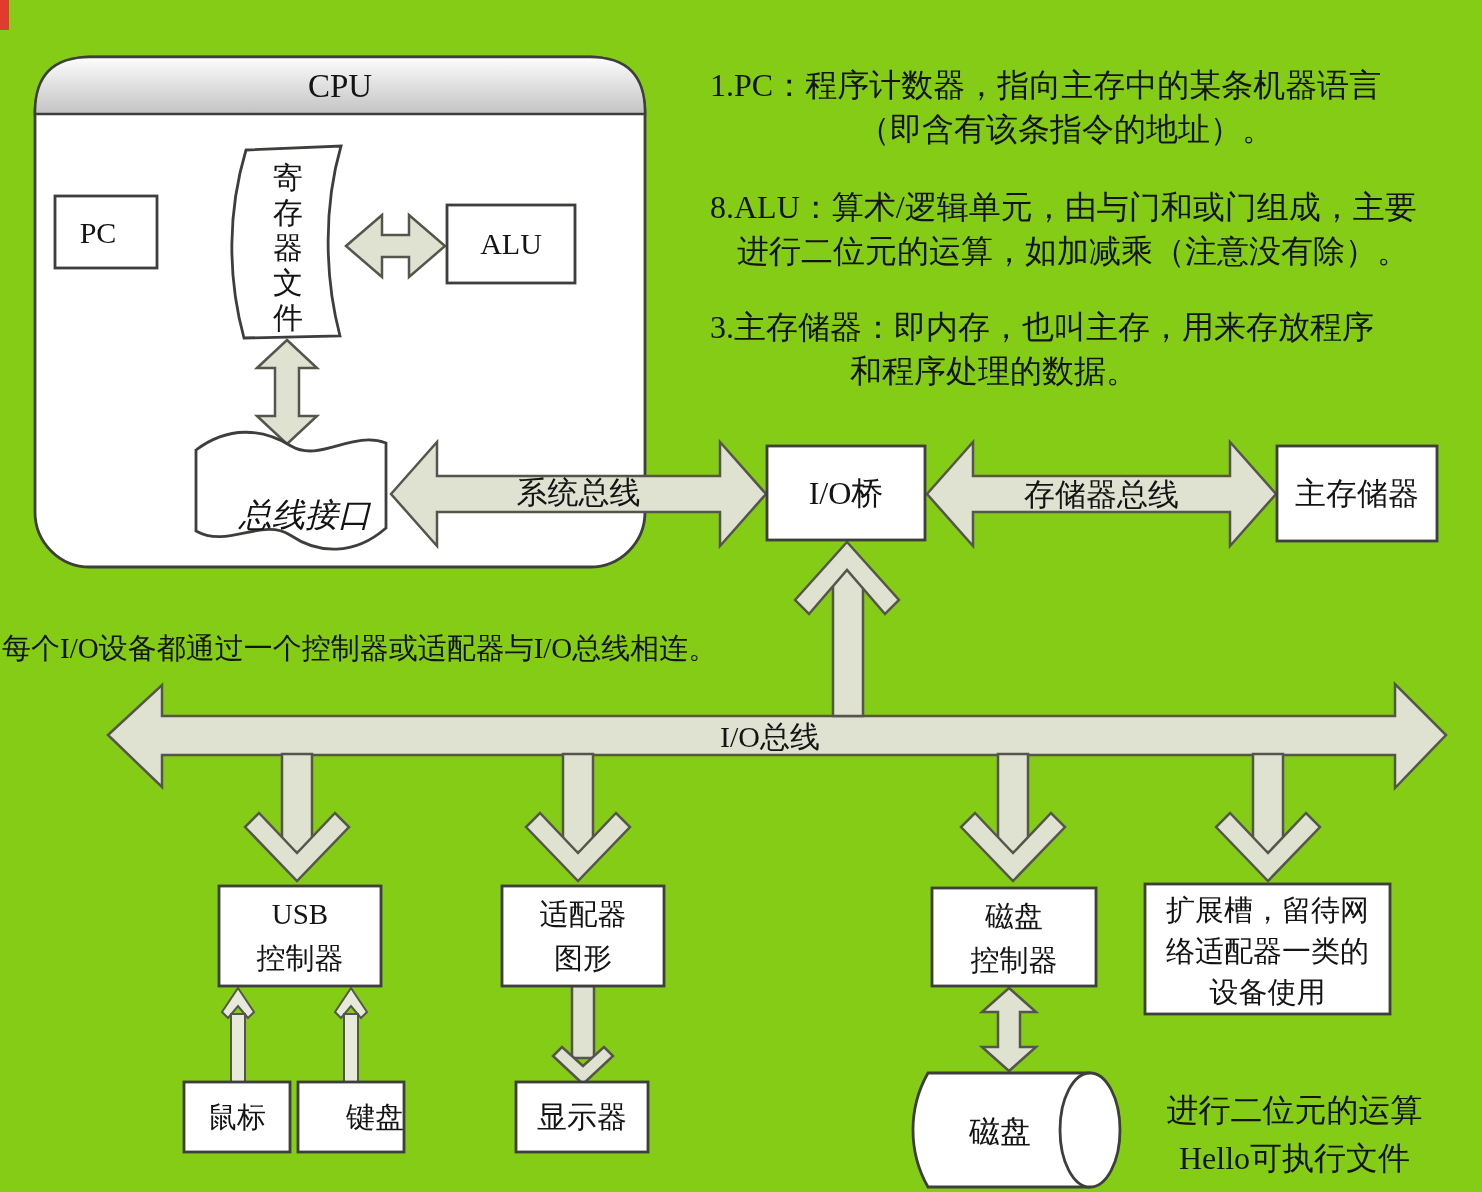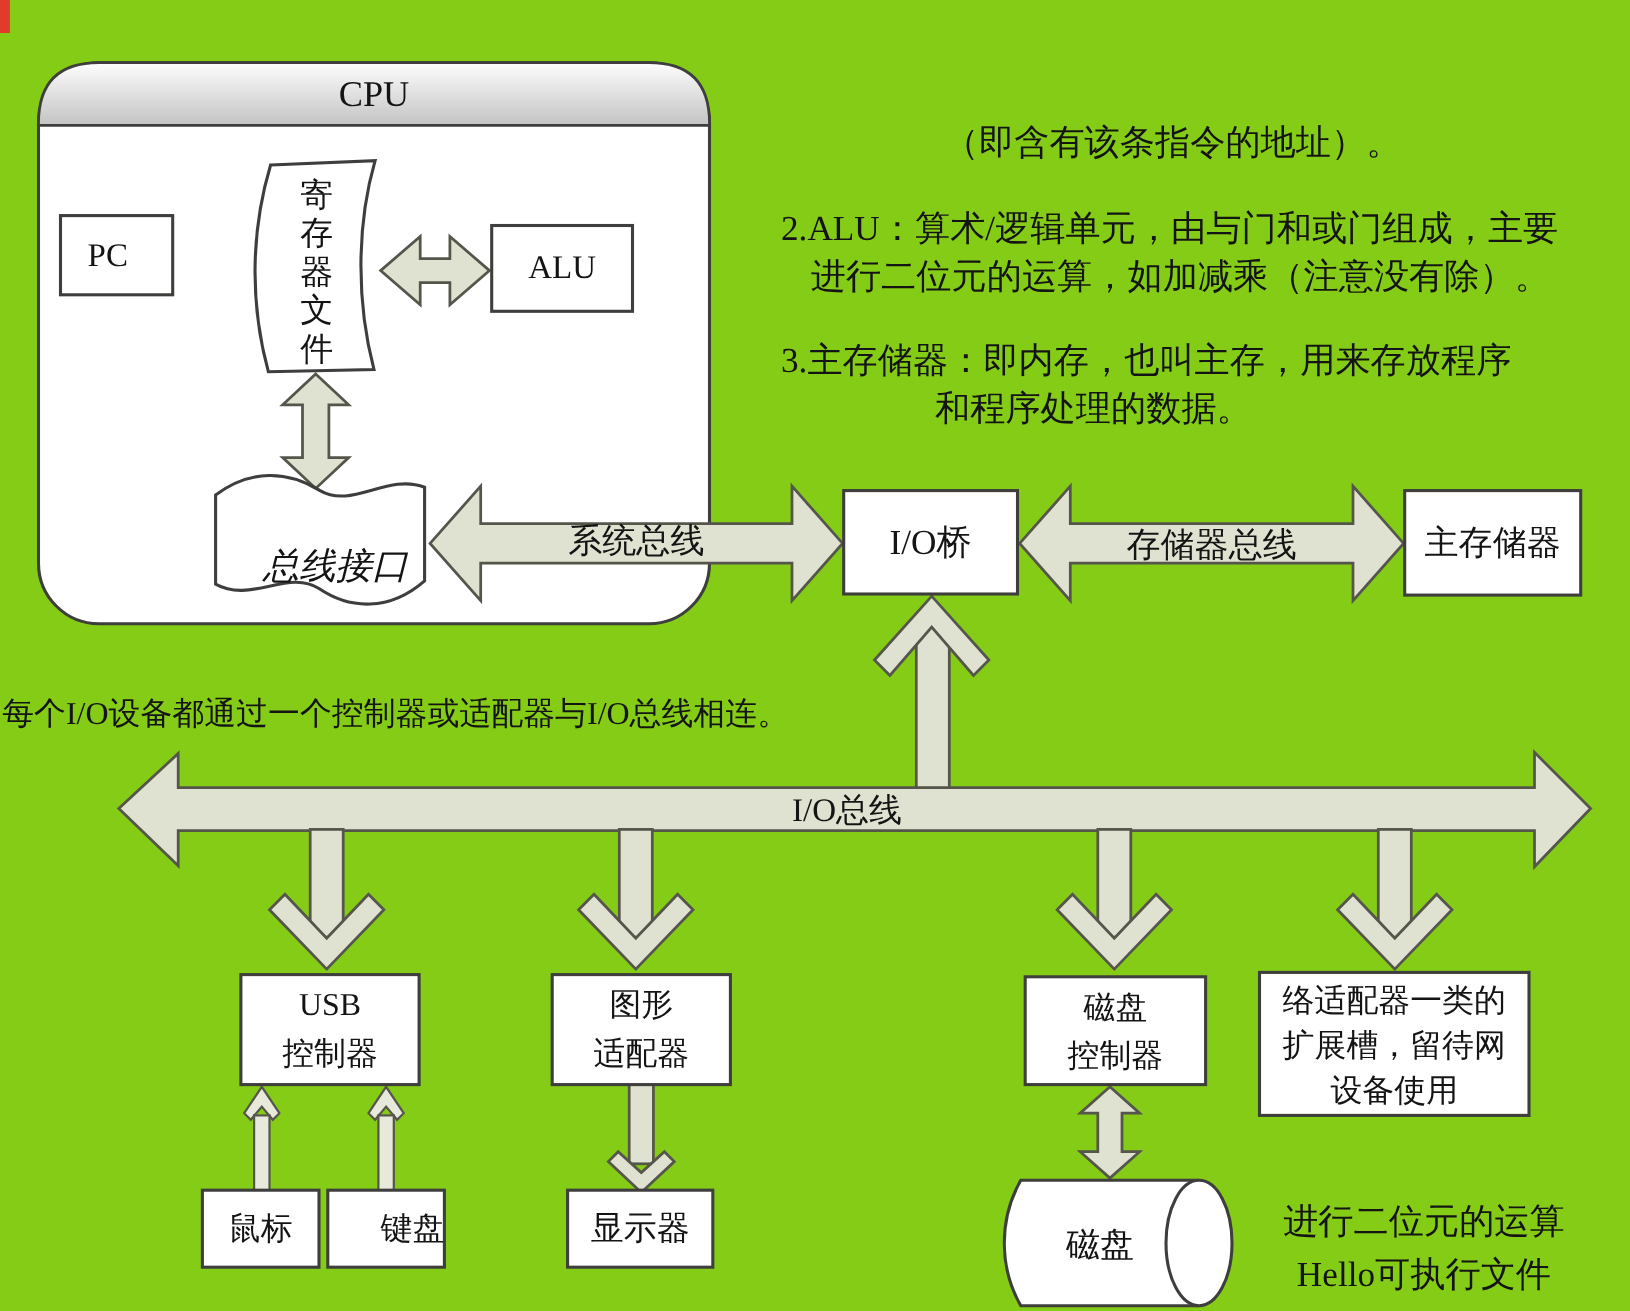--- a/index.html
+++ b/index.html
@@ -92,48 +92,49 @@
   <div class="lbl" style="left:196px;top:497px;width:218px;font-size:33px;line-height:36px;font-style:italic;">总线接口</div>
 
   <div class="lbl" style="left:437px;top:477px;width:283px;font-size:31px;line-height:36px;font-family:Liberation Mono, monospace;">系统总线</div>
 
   <div class="lbl" style="left:767px;top:446px;width:158px;font-size:32px;line-height:94px;">I/O桥</div>
 
   <div class="lbl" style="left:973px;top:477px;width:257px;font-size:31px;line-height:36px;">存储器总线</div>
 
   <div class="lbl" style="left:1277px;top:446px;width:160px;font-size:31px;line-height:95px;">主存储器</div>
 
+  <div class="lbl nowrap" style="left:710px;top:64px;font-size:32px;">1.PC：程序计数器，指向主存中的某条机器语言</div>
   <div class="lbl nowrap" style="left:858px;top:108px;font-size:32px;">（即含有该条指令的地址）。</div>
-  <div class="lbl nowrap" style="left:710px;top:186px;font-size:32px;">2.ALU：算术/逻辑单元，由与门和或门组成，主要</div>
+  <div class="lbl nowrap" style="left:710px;top:186px;font-size:32px;">8.ALU：算术/逻辑单元，由与门和或门组成，主要</div>
   <div class="lbl nowrap" style="left:737px;top:230px;font-size:32px;">进行二位元的运算，如加减乘（注意没有除）。</div>
   <div class="lbl nowrap" style="left:710px;top:306px;font-size:32px;">3.主存储器：即内存，也叫主存，用来存放程序</div>
   <div class="lbl nowrap" style="left:850px;top:350px;font-size:32px;">和程序处理的数据。</div>
 
   <div class="lbl nowrap" style="left:2px;top:629px;font-size:29px;">每个I/O设备都通过一个控制器或适配器与I/O总线相连。</div>
 
   <div class="lbl" style="left:700px;top:718px;width:140px;font-size:30px;line-height:38px;">I/O总线</div>
 
   <div class="lbl" style="left:219px;top:892px;width:162px;font-size:29px;line-height:44px;">
     <div>USB</div>
     <div>控制器</div>
   </div>
 
   <div class="lbl" style="left:502px;top:892px;width:162px;font-size:29px;line-height:44px;">
+    <div>适配器</div>
     <div>图形</div>
-    <div>适配器</div>
   </div>
 
   <div class="lbl" style="left:932px;top:894px;width:164px;font-size:29px;line-height:44px;">
     <div>磁盘</div>
     <div>控制器</div>
   </div>
 
   <div class="lbl" style="left:1145px;top:890px;width:245px;font-size:29px;line-height:41px;">
+    <div>扩展槽，留待网</div>
     <div>络适配器一类的</div>
-    <div>扩展槽，留待网</div>
     <div>设备使用</div>
   </div>
 
   <div class="lbl" style="left:184px;top:1082px;width:106px;font-size:29px;line-height:70px;">鼠标</div>
 
   <div class="lbl" style="left:298px;top:1082px;width:106px;font-size:29px;line-height:70px;text-align:right;">键盘</div>
 
   <div class="lbl" style="left:516px;top:1082px;width:132px;font-size:30px;line-height:70px;">显示器</div>
 
   <div class="lbl" style="left:920px;top:1112px;width:160px;font-size:31px;line-height:40px;">磁盘</div>

